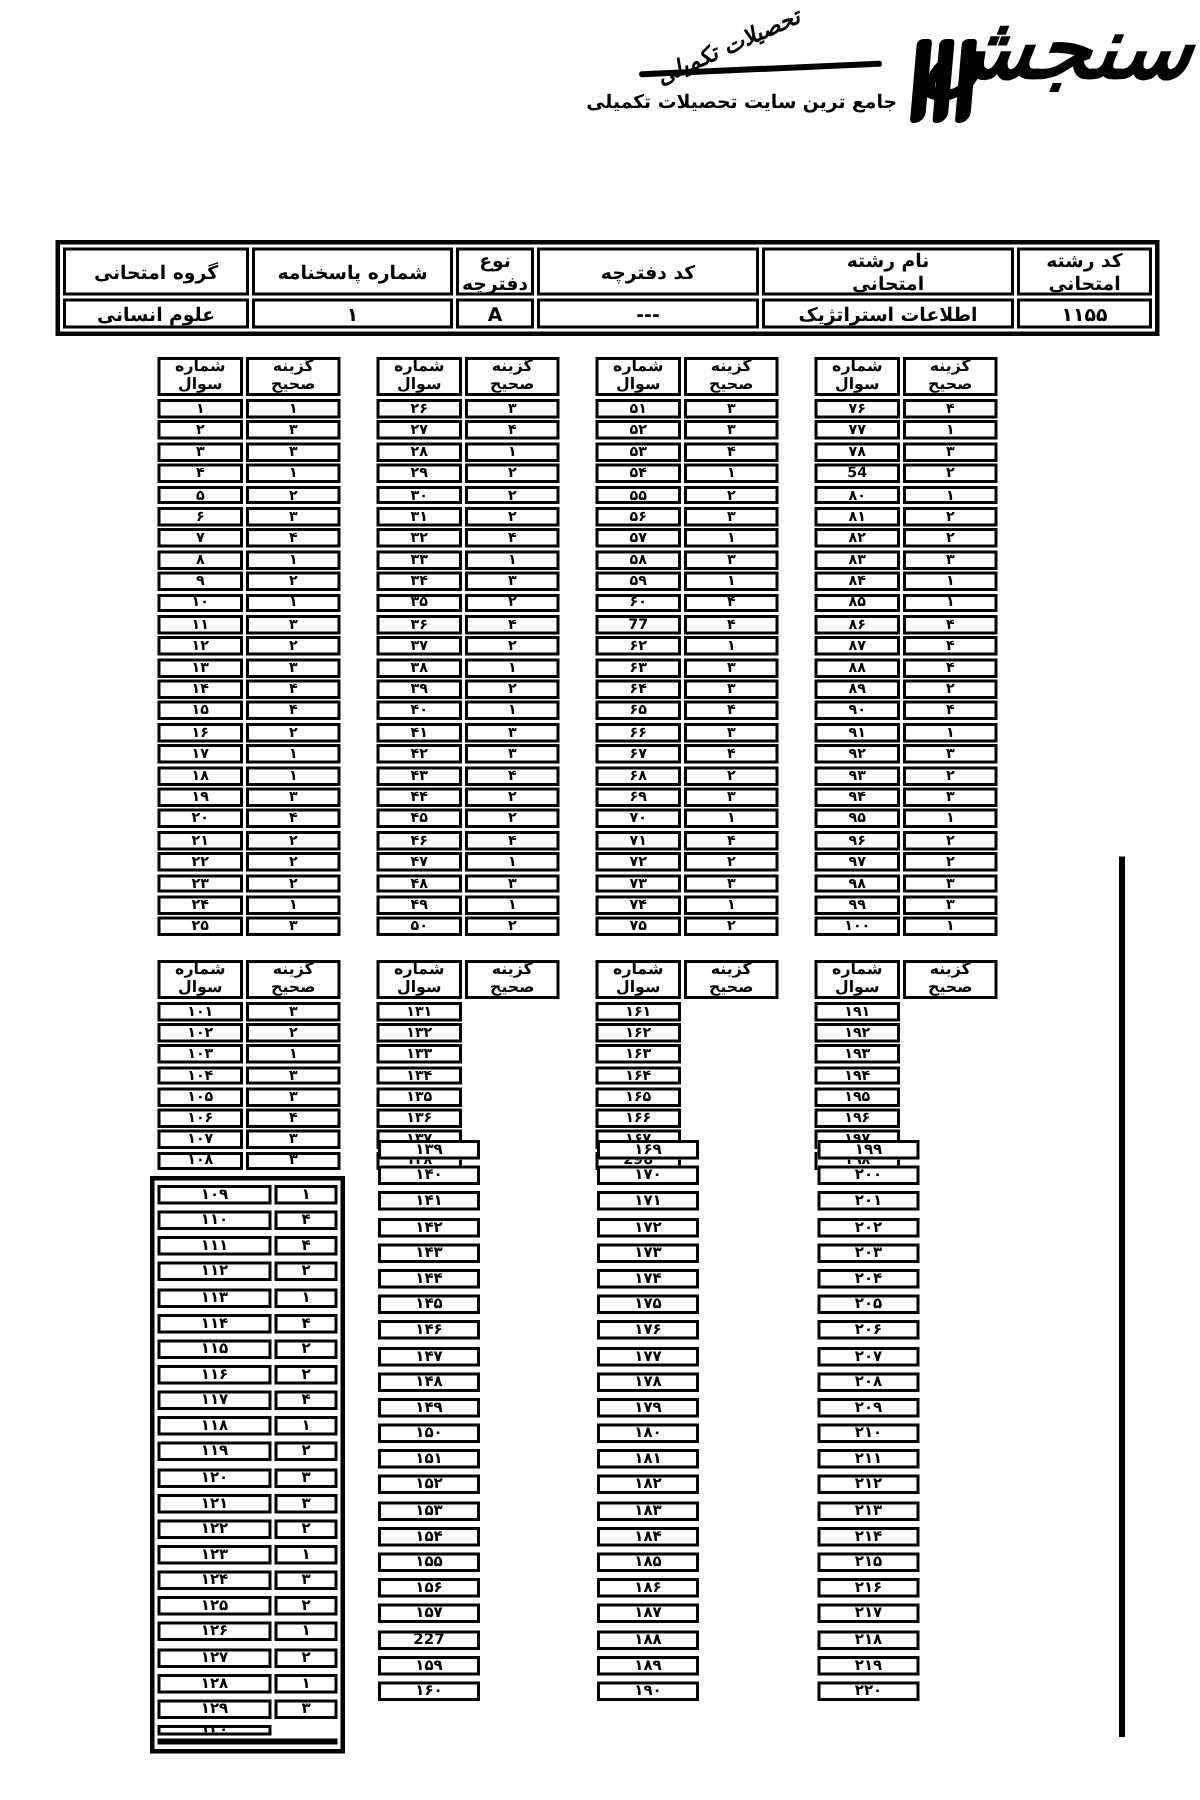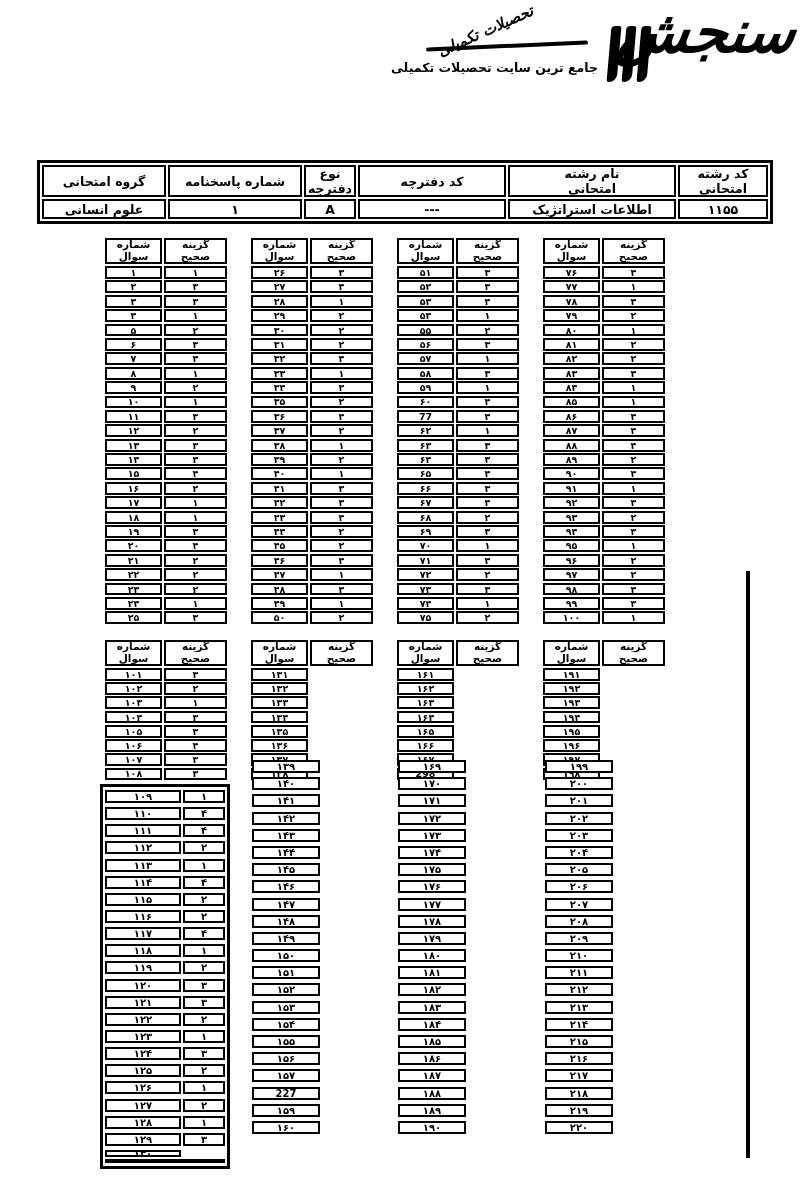--- a/index.html
+++ b/index.html
@@ -440,21 +440,21 @@
       </div>
       <div class="arow">
         <div class="qb">۷۷</div>
         <div class="ab">۱</div>
       </div>
       <div class="arow">
         <div class="qb">۷۸</div>
         <div class="ab">۳</div>
       </div>
       <div class="arow">
-        <div class="qb">۷۹</div>
+        <div class="qb">54</div>
         <div class="ab">۲</div>
       </div>
       <div class="arow">
         <div class="qb">۸۰</div>
         <div class="ab">۱</div>
       </div>
       <div class="arow">
         <div class="qb">۸۱</div>
         <div class="ab">۲</div>
       </div>

